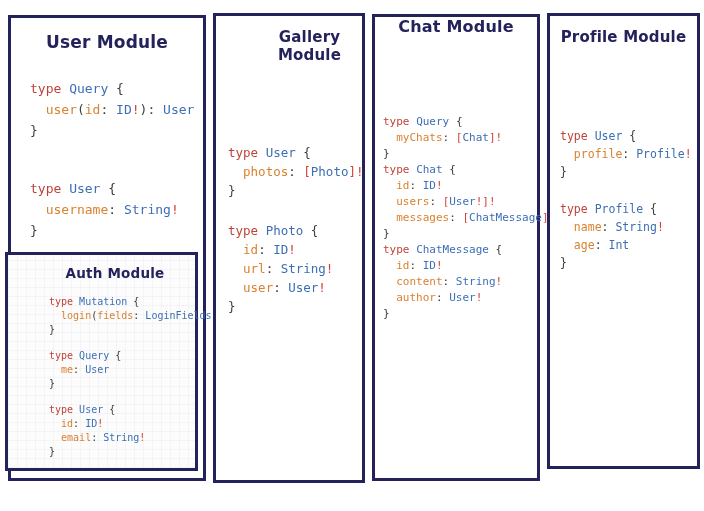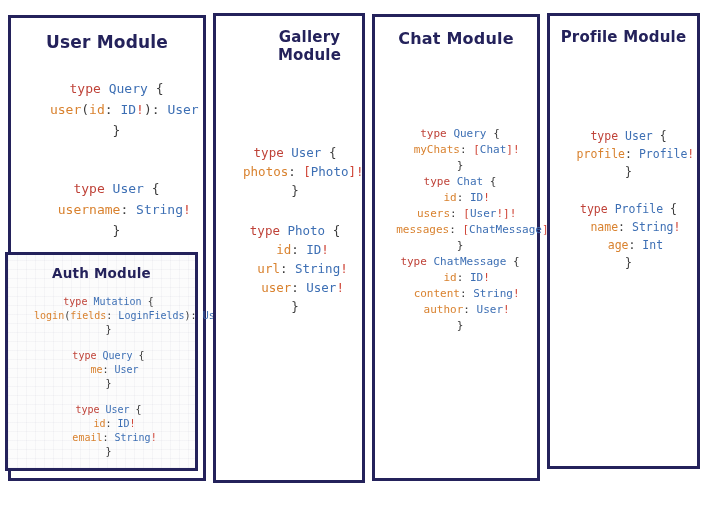--- a/index.html
+++ b/index.html
@@ -6,51 +6,51 @@
   html,body { background:#ffffff; }
   body { width:704px; height:511px; position:relative; overflow:hidden;
          font-family:"DejaVu Sans", sans-serif; }
   .canvas { position:absolute; inset:0; }
 
   .panel { position:absolute; background:#ffffff; border:3px solid var(--navy); }
   .panel-title { text-align:center; font-weight:bold; color:var(--navy);
                  font-family:"DejaVu Sans", sans-serif; letter-spacing:0.2px; }
 
   .code { font-family:"DejaVu Sans Mono", monospace; }
-  .code-line { white-space:pre;text-align:center; }
+  .code-line { white-space:pre; }
   .tok-k { color:var(--keyword); }
   .tok-t { color:var(--type); }
   .tok-f { color:var(--field); }
   .tok-p { color:var(--punct); }
   .tok-r { color:var(--red); }
 
   
   .p1 { left:8px; top:15px; width:198px; height:466px; }
   .p1 .panel-title { padding-top:14px; font-size:17px; }
   .p1 .code { margin-top:26px; padding-left:19px; font-size:13px; line-height:21px; }
   .p1 .code-block + .code-block { margin-top:37px; }
 
   
   .auth { left:5px; top:252px; width:193px; height:219px; background:#fcfcfc;
           background-image:
             repeating-linear-gradient(0deg,  rgba(40,40,90,0.035) 0 1px, transparent 1px 9px),
-            repeating-linear-gradient(90deg, rgba(40,40,90,0.035) 0 1px, transparent 1px 9px); }
+            repeating-linear-gradient(90deg, rgba(40,40,90,0.035) 0 1px, transparent 1px 9px); padding-left: 27px; }
   .auth .panel-title { padding-top:10px; font-size:13.5px; }
   .auth .code { margin-top:14px; padding-left:14px; font-size:10px; line-height:14px; }
   .auth .code-block + .code-block { margin-top:12px; }
 
   
   .p2 { left:213px; top:13px; width:152px; height:470px; }
   .p2 .panel-title { padding-top:12px; font-size:15px;padding-left:41px; }
   .p2 .code { margin-top:79px; padding-left:12px; font-size:12.5px; line-height:19px; }
   .p2 .code-block + .code-block { margin-top:21px; }
 
   
   .p3 { left:372px; top:14px; width:168px; height:467px; }
-  .p3 .panel-title { padding-top:12px; font-size:16px; }
+  .p3 .panel-title { font-size:16px; }
   .p3 .code { margin-top:78px; padding-left:8px; font-size:11px; line-height:16px; }
   .p3 .code-block + .code-block { }
 
   
   .p4 { left:547px; top:13px; width:153px; height:456px; }
   .p4 .panel-title { padding-top:12px; font-size:15px; }
   .p4 .code { margin-top:81px; padding-left:10px; font-size:11.5px; line-height:18px; }
   .p4 .code-block + .code-block { margin-top:19px; }
 </style>
 </head>

